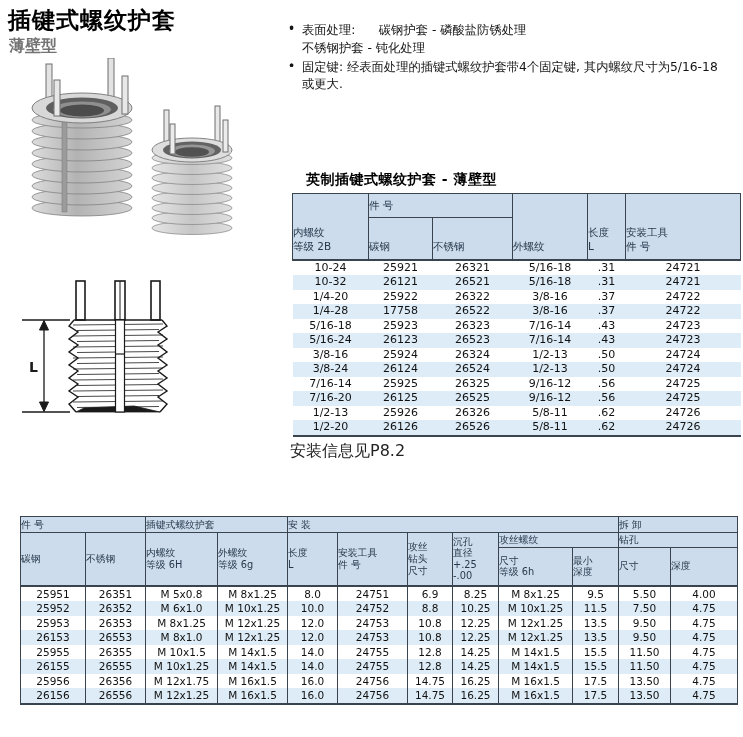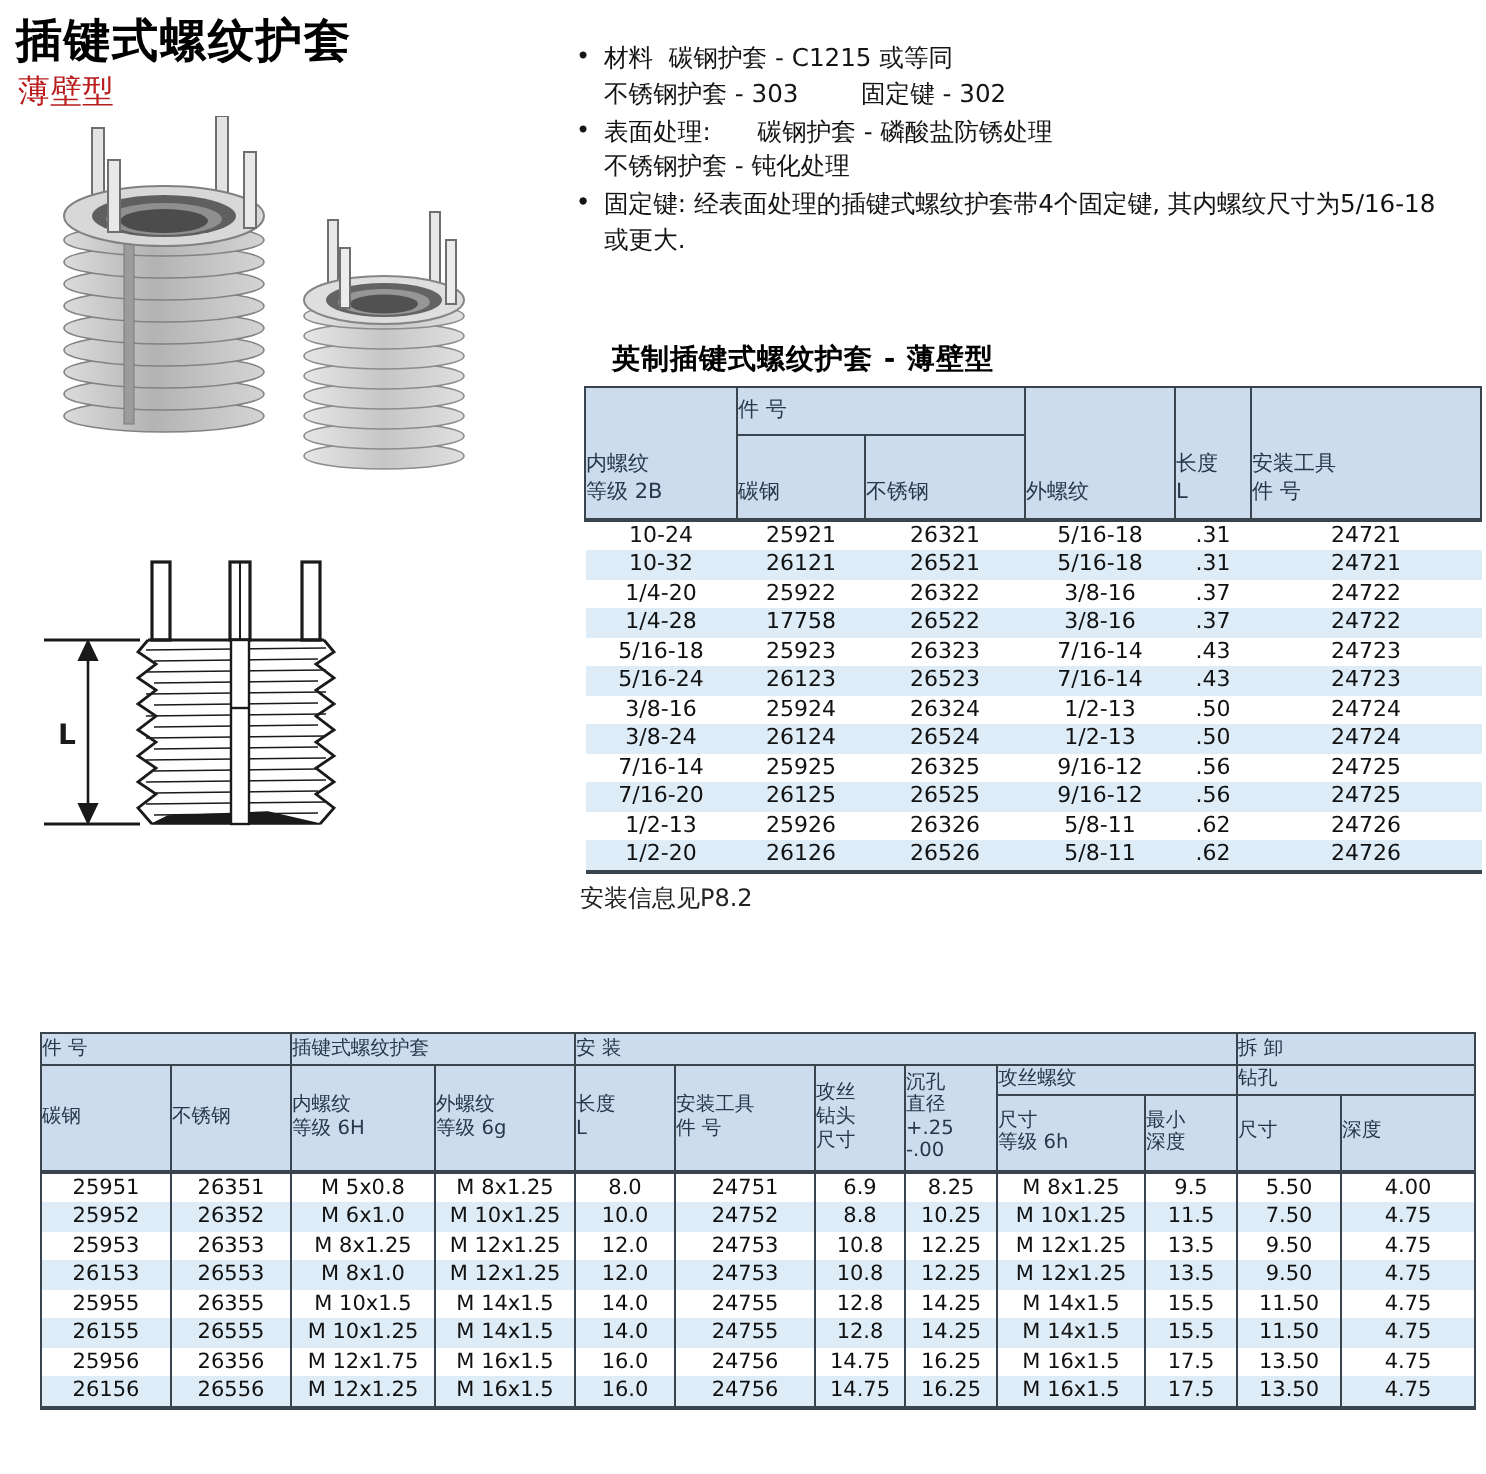--- a/index.html
+++ b/index.html
@@ -8,21 +8,21 @@
     --table-border:#3a444e;
     --header-text:#26384c;
     --text:#141414;
   }
   *{box-sizing:border-box;margin:0;padding:0;}
   html,body{background:#ffffff;}
   body{font-family:"DejaVu Sans","Liberation Sans",sans-serif;color:var(--text);}
   .page{position:relative;width:743px;height:711px;background:#fff;overflow:hidden;}
 
   .title{position:absolute;left:8px;top:5px;font-size:23px;font-weight:bold;letter-spacing:1px;color:#000;}
-  .subtitle{position:absolute;left:9px;top:36px;font-size:16px;font-weight:normal;color:#b91c1c;}
+  .subtitle{position:absolute;left:9px;top:36px;font-size:16px;font-weight:bold;color:#737373;}
 
   .specs{position:absolute;left:288px;top:21px;width:454px;list-style:none;}
   .specs li{position:relative;padding-left:14px;font-size:12.3px;line-height:1.45;margin-bottom:1px;white-space:pre-wrap;}
   .specs .dot{position:absolute;left:0;top:-1px;font-size:12px;}
 
   .photo{position:absolute;left:12px;top:58px;}
   .diagram{position:absolute;left:12px;top:278px;}
 
   .sec-title{position:absolute;font-size:14px;font-weight:bold;color:#000;letter-spacing:0.5px;}
   #inch-title{left:306px;top:171px;}
@@ -36,42 +36,41 @@
 
   
   #inch-table{left:292px;top:193px;width:448px;border-bottom:2px solid var(--table-border);}
   #inch-table thead th{border:1px solid var(--table-border);font-size:10.5px;line-height:1.35;}
   #inch-table thead tr.h1 th{height:24px;}
   #inch-table thead tr.h2 th{height:42px;vertical-align:bottom;padding-bottom:5px;}
   #inch-table thead th[rowspan]{vertical-align:bottom;padding-bottom:5px;}
   #inch-table thead tr.h2 th, #inch-table thead th[rowspan]{border-bottom:2px solid var(--table-border);}
   #inch-table tbody td{font-size:11px;height:14.5px;line-height:14.5px;}
 
-  .footnote{position:absolute;left:290px;top:441px;font-size:12px;color:#222;}
+  .footnote{position:absolute;left:290px;top:441px;font-size:16px;color:#222;}
 
   
   #metric-table{left:20px;top:516px;width:717px;border:1.5px solid var(--table-border);border-bottom:2px solid var(--table-border);}
   #metric-table thead th{border:1px solid var(--table-border);font-size:9.8px;line-height:1.18;padding:1px 0;}
   #metric-table thead tr.h1 th{height:16px;}
   #metric-table thead tr.h2 th{height:15px;}
   #metric-table thead tr.h3 th{height:38px;}
   #metric-table thead tr:last-child th, #metric-table thead th[rowspan]{border-bottom:2px solid var(--table-border);}
   #metric-table tbody td{font-size:10.5px;height:14.5px;line-height:14.5px;border-left:1px solid var(--table-border);border-right:1px solid var(--table-border);}
 </style>
 </head>
 <body>
 
 <div class="page">
 
   <h1 class="title">插键式螺纹护套</h1>
   <h2 class="subtitle">薄壁型</h2>
 
   <ul class="specs">
-    <li><span class="dot">•</span><span>材料  碳钢护套 - C1215 或等同
-不锈钢护套 - 303        固定键 - 302</span></li>
+    <li><span class="dot">•</span></li>
     <li><span class="dot">•</span><span>表面处理:      碳钢护套 - 磷酸盐防锈处理
 不锈钢护套 - 钝化处理</span></li>
     <li><span class="dot">•</span></li>
     <li><span class="dot">•</span><span>固定键: 经表面处理的插键式螺纹护套带4个固定键, 其内螺纹尺寸为5/16-18
 或更大.</span></li>
   </ul>
 
   <svg class="photo" width="235" height="190" viewBox="0 0 235 190">
     <defs>
       <linearGradient id="gmetal" x1="0" y1="0" x2="1" y2="0">

